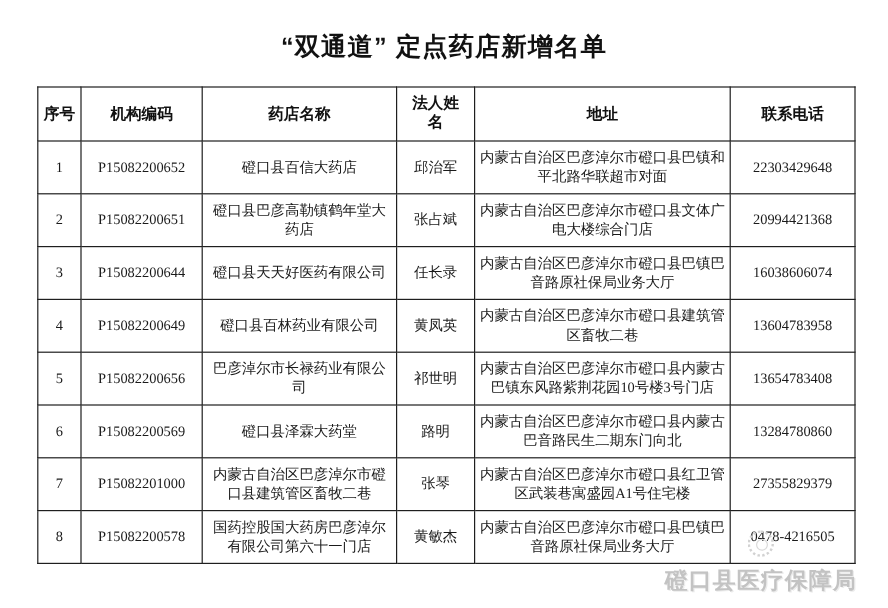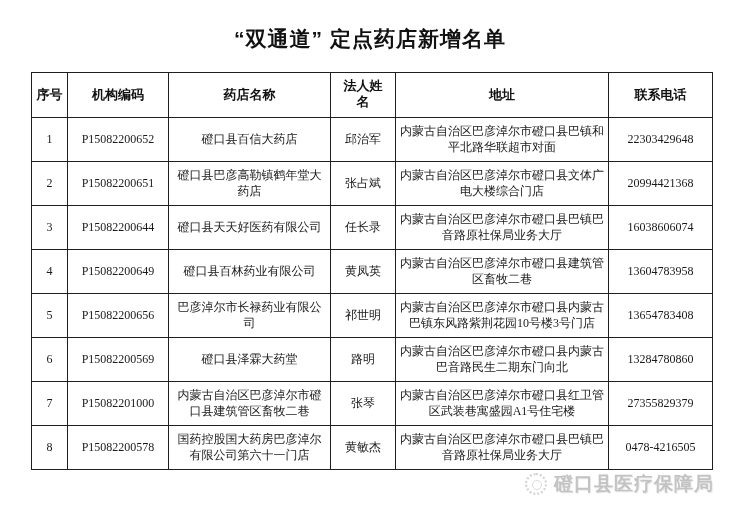--- a/index.html
+++ b/index.html
@@ -53,20 +53,21 @@
   }
   .narrow-header { display: inline-block; width: 42px; font-family: Liberation Mono, monospace; }
   .footer {
     position: absolute;
     right: 26px;
     bottom: 10px;
     display: flex;
     align-items: center;
     gap: 7px;
     color: #c3c3c3;
+    flex-direction: column;
   }
   .emblem {
     width: 22px;
     height: 22px;
     border-radius: 50%;
     border: 2px dotted #d2d2d2;
     box-sizing: border-box;
     position: relative;
   }
   .emblem::after {

